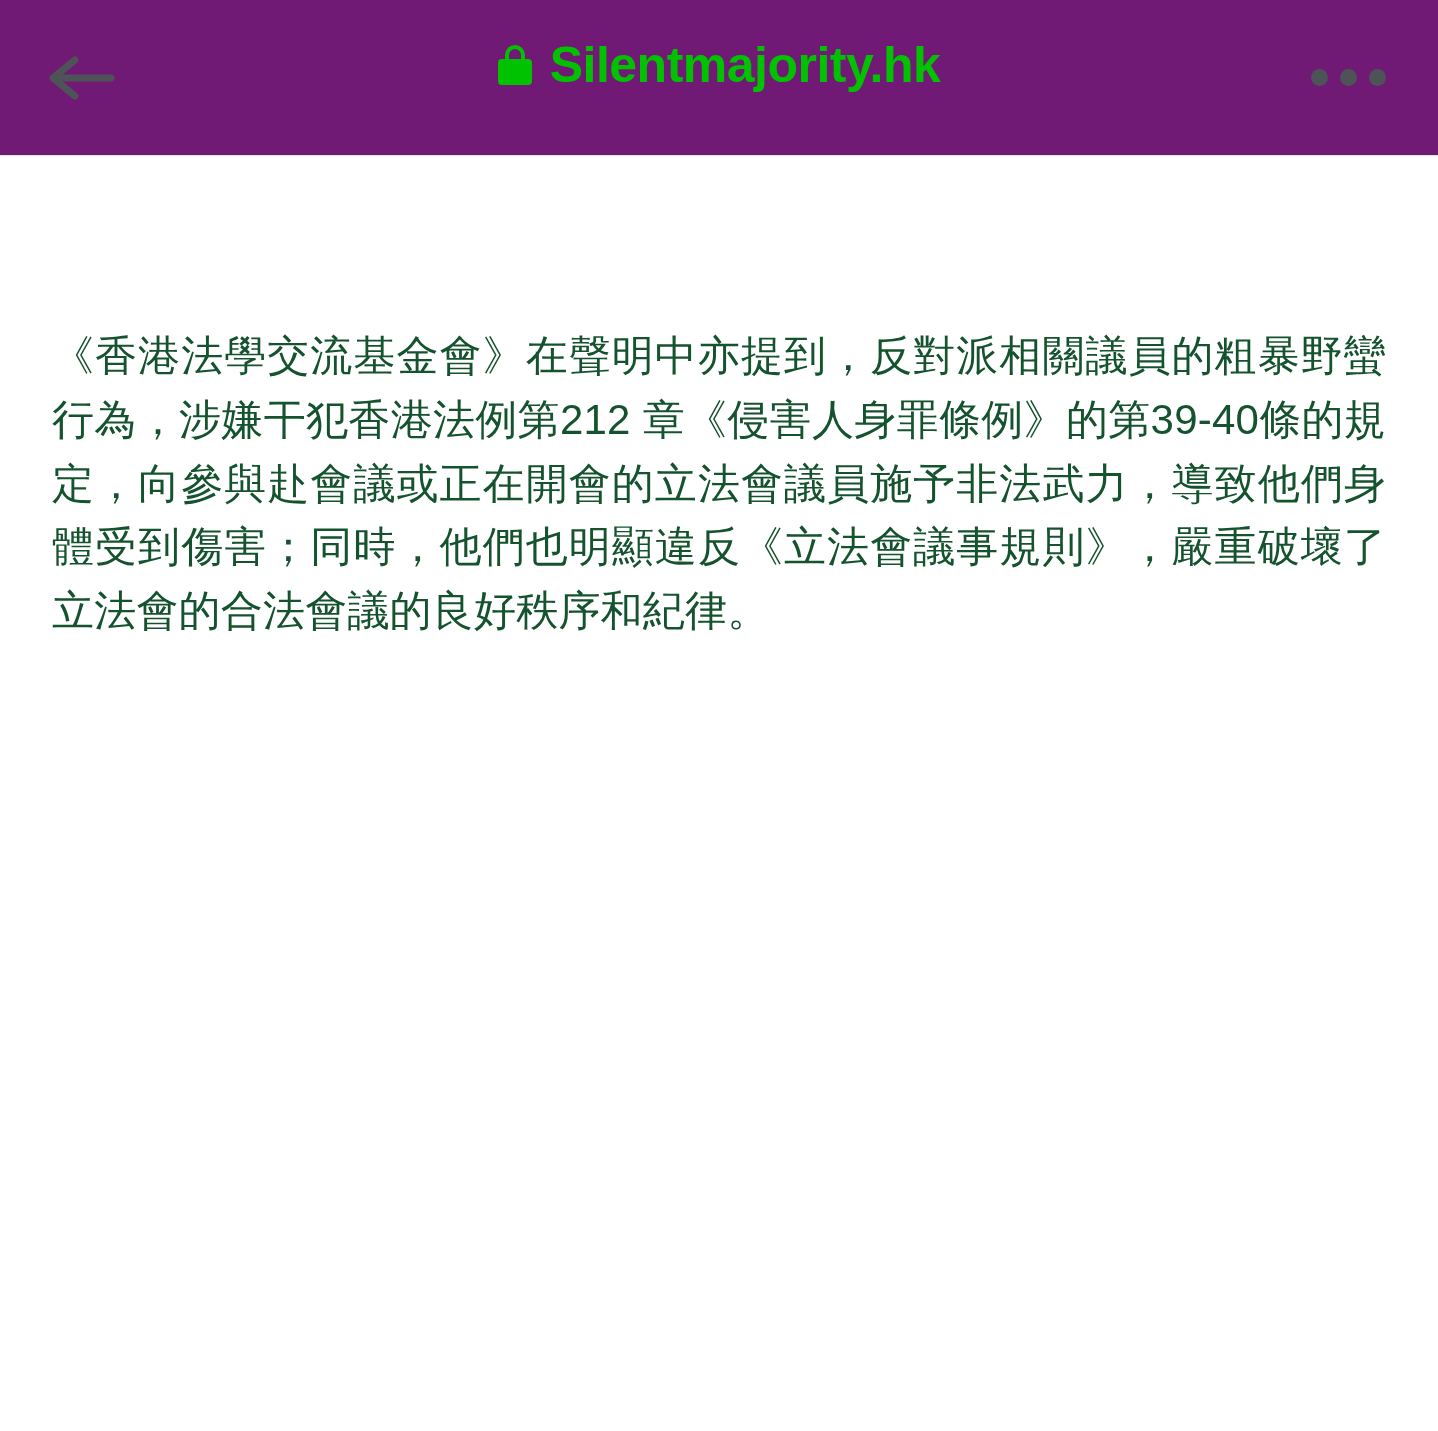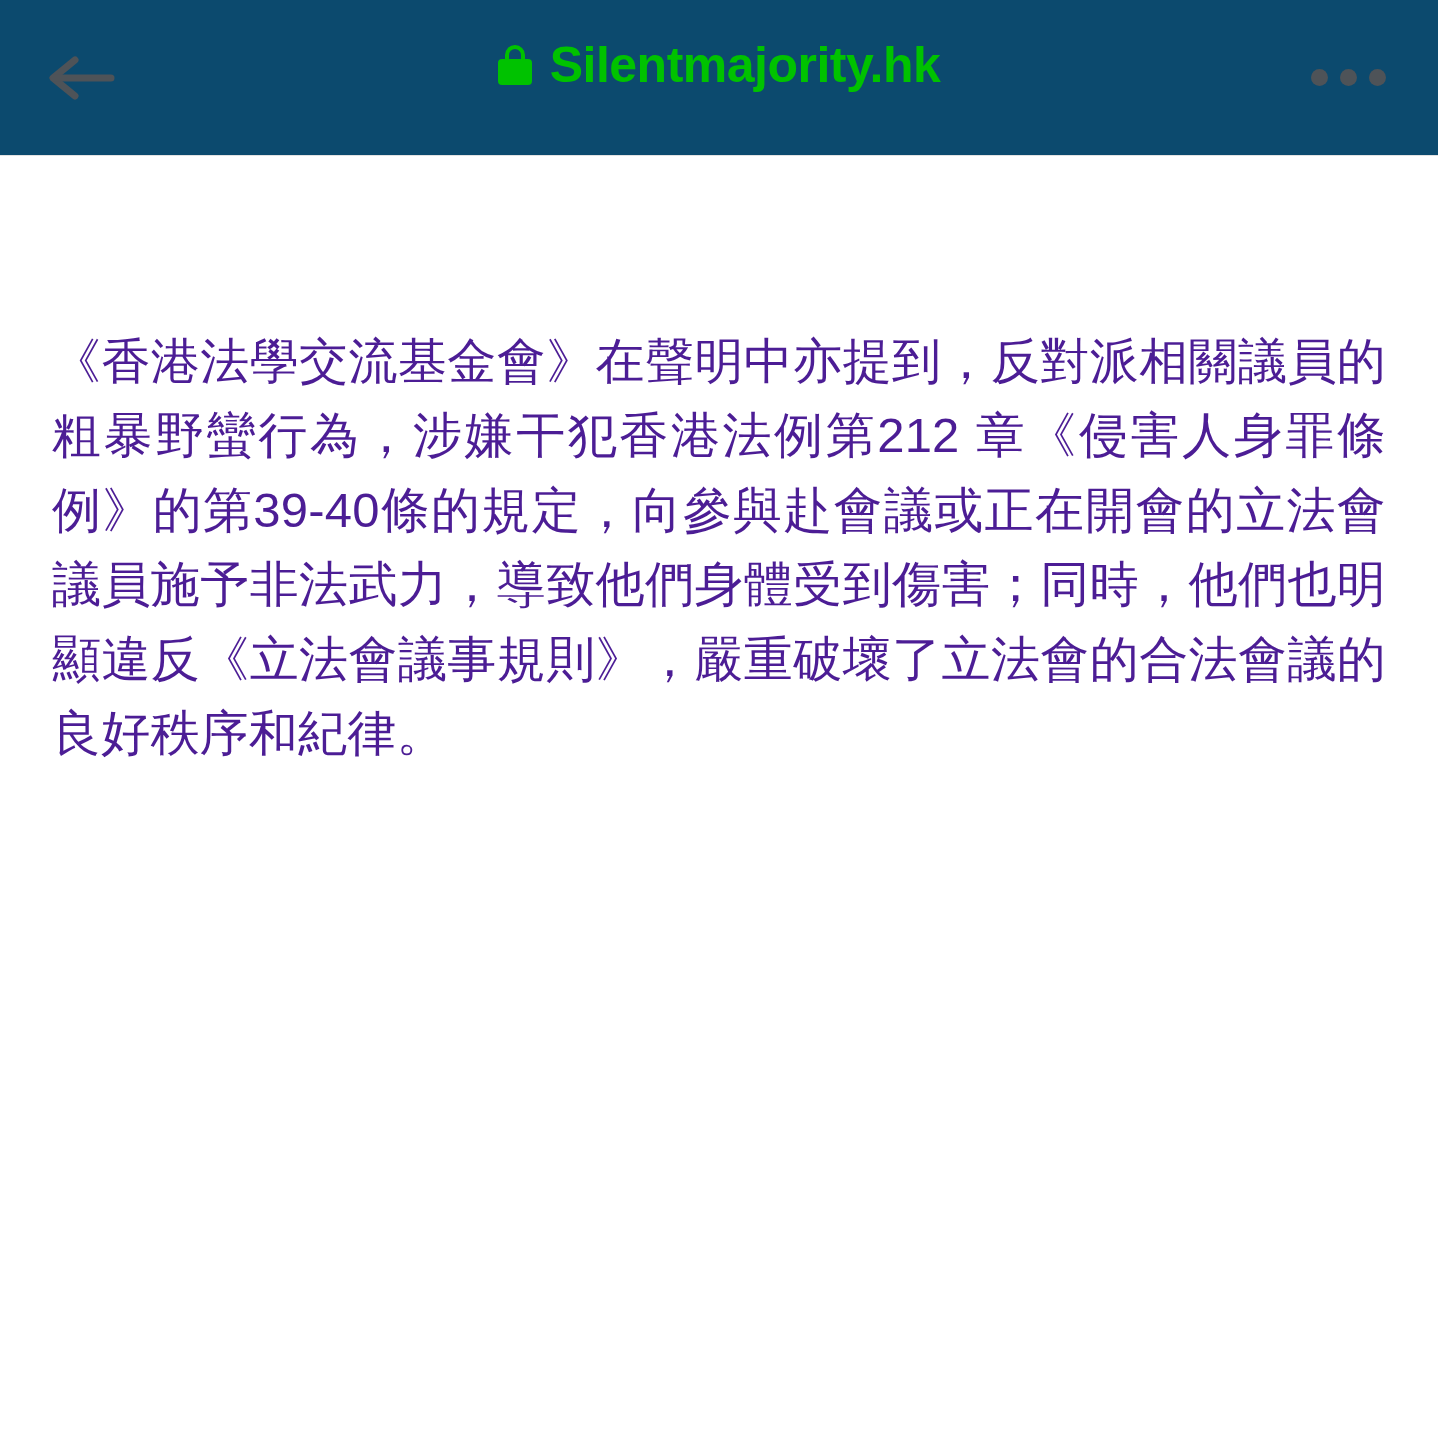--- a/index.html
+++ b/index.html
@@ -13,21 +13,21 @@
     font-family: "Liberation Sans", "DejaVu Sans", sans-serif;
     color: #1a1a1a;
     overflow: hidden;
   }
 
   
   .topbar {
     position: relative;
     height: 155px;
     border-bottom: 1px solid #e2e2e2;
-    background: #0c4a6e;
+    background: #701a75;
     display: flex;
     align-items: center;
   }
 
   .back-btn {
     position: absolute;
     left: 42px;
     top: 44px;
     width: 78px;
     height: 68px;
@@ -102,23 +102,23 @@
     border-radius: 50%;
     background: #4e5358;
   }
 
   
   .content {
     padding: 168px 52px 0 52px;
     box-sizing: border-box;
   }
   .para {
-    font-size: 49px;
+    font-size: 42px;
     line-height: 1.52;
-    color: #4c1d95;
+    color: #14532d;
     margin: 0 0 54px 0;
     text-align: justify;
     letter-spacing: 0.2px;
     font-weight: 400;
   }
 </style>
 </head>
 <body>
 
 <div class="topbar">

